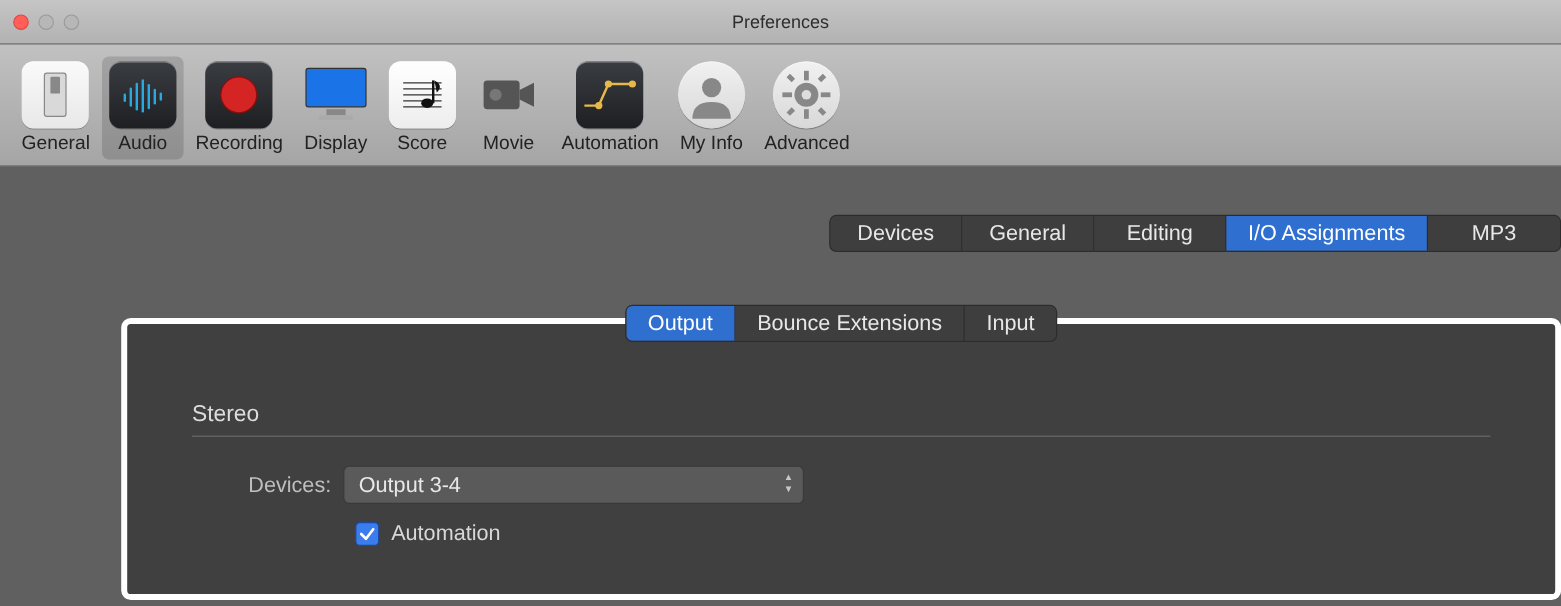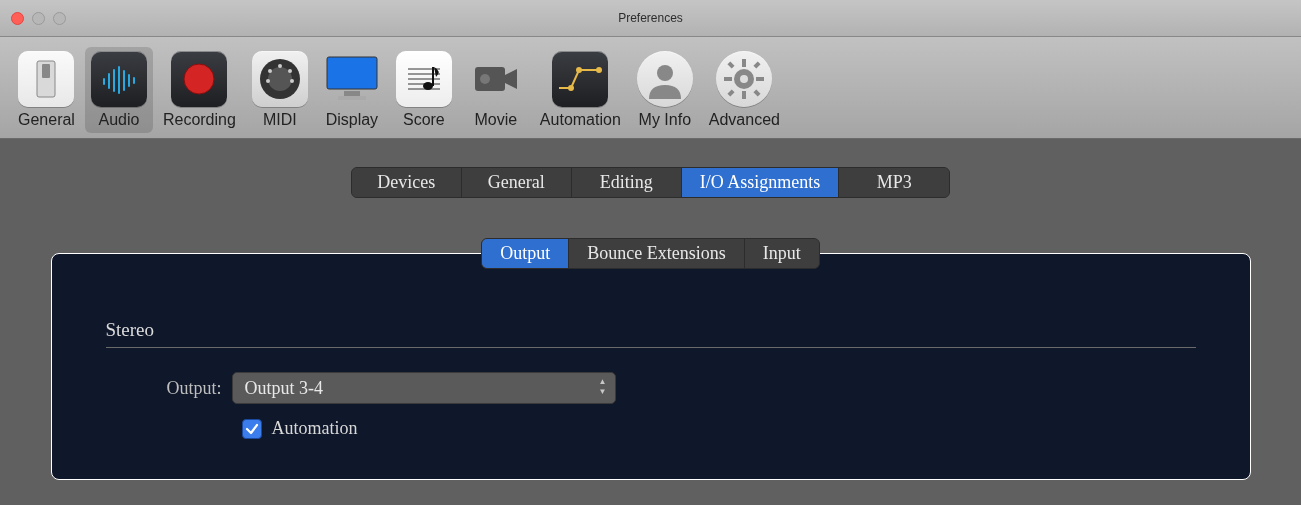--- a/index.html
+++ b/index.html
@@ -27,21 +27,21 @@
   .traffic-light {
     width: 13px; height: 13px; border-radius: 50%;
   }
   .tl-close { background: #ff5f57; border: 0.5px solid #e24640; }
   .tl-min   { background: #b7b7b7; border: 0.5px solid #9a9a9a; }
   .tl-max   { background: #b7b7b7; border: 0.5px solid #9a9a9a; }
   .titlebar-title {
     position: absolute;
     left: 0; right: 0;
     text-align: center;
-    font-size: 12px;
+    font-size: 15px;
     color: #2d2d2d;
     pointer-events: none;
   }
   .toolbar {
     height: 102px;
     background: linear-gradient(#c2c1c2, #a5a5a5);
     display: flex;
     align-items: flex-start;
     padding: 10px 12px 0 12px;
     border-bottom: 1px solid #6b6b6b;
@@ -77,25 +77,24 @@
   .ti-midi    { background: linear-gradient(#f1f1f1,#cfcfcf); }
   .ti-display { background: linear-gradient(#fafafa,#e8e8e8); }
   .ti-score   { background: linear-gradient(#ffffff,#ededed); }
   .ti-movie   { background: linear-gradient(#fafafa,#e8e8e8); }
   .ti-auto    { background: linear-gradient(#3a3d42,#1e1f22); }
   .ti-surf    { background: linear-gradient(#fafafa,#e8e8e8); }
   .ti-info    { background: linear-gradient(#f1f1f1,#d8d8d8); border-radius:50%; }
   .ti-adv     { background: linear-gradient(#f1f1f1,#d8d8d8); border-radius:50%; }
 
   .content {
-    padding-top: 28px;
+    padding-top: 40px;
     display: flex;
     flex-direction: column;
-    align-items: center;
-    font-family: Liberation Serif, serif;
+    align-items: flex-end;
   }
 
   .seg {
     display: flex;
     border: 1px solid #2c2c2c;
     border-radius: 6px;
     overflow: hidden;
     background: #3e3e3e;
   }
   .seg-btn {
@@ -108,22 +107,22 @@
   }
   .seg-btn:last-child { border-right: none; }
   .seg-btn.active {
     background: #2f6fd0;
     color: #ffffff;
   }
   .seg.main .seg-btn { min-width: 110px; text-align: center; }
   .panel {
     margin-top: 55px;
     width: 1200px;
-    background: #0f172a;
-    border: 1px solid #ffffff;
+    background: #404040;
+    border: 5px solid #ffffff;
     border-radius: 8px;
     padding: 0 54px 40px 54px;
   }
   .seg.sub {
     position: relative;
     top: -16px;
     margin: 0 auto;
     width: fit-content;
   }
   .section-title {
@@ -228,36 +227,20 @@
   <div class="tool-item">
     <div class="tool-icon ti-record">
       <svg width="40" height="40">
           <circle cx="20" cy="20" r="15" fill="#d42424"></circle>
           <circle cx="20" cy="20" r="15" fill="none" stroke="#8a0e0e" stroke-width="1"></circle>
         </svg>
     </div>
     <div class="tool-label">Recording</div>
   </div>
 
-  <div class="tool-item">
-    <div class="tool-icon ti-midi">
-      <svg width="44" height="44" viewBox="0 0 44 44">
-          <circle cx="22" cy="22" r="20" fill="#333"></circle>
-          <circle cx="22" cy="22" r="12" fill="#555"></circle>
-        <g fill="#ccc">
-            <circle cx="22" cy="9" r="2"></circle>
-            <circle cx="12" cy="14" r="2"></circle>
-            <circle cx="32" cy="14" r="2"></circle>
-            <circle cx="10" cy="24" r="2"></circle>
-            <circle cx="34" cy="24" r="2"></circle>
-          </g>
-      </svg>
-    </div>
-    <div class="tool-label">MIDI</div>
-  </div>
 
   <div class="tool-item">
     <div class="tool-icon ti-display" style="background:none; box-shadow:none;">
       <svg width="56" height="50" viewBox="0 0 56 50">
           <rect x="3" y="3" width="50" height="32" rx="2" fill="#1a74e8" stroke="#333"></rect>
           <rect x="20" y="37" width="16" height="5" fill="#888"></rect>
           <rect x="14" y="42" width="28" height="4" rx="1" fill="#aaa"></rect>
         </svg>
     </div>
     <div class="tool-label">Display</div>
@@ -354,21 +337,21 @@
   <div class="panel">
     <div class="seg sub">
       <div class="seg-btn active">Output</div>
       <div class="seg-btn">Bounce Extensions</div>
       <div class="seg-btn">Input</div>
     </div>
 
     <div class="section-title">Stereo</div>
 
     <div class="form-row">
-      <div class="form-label">Output:</div>
+      <div class="form-label">Devices:</div>
       <div class="select">
         <span>Output 3-4</span>
         <span class="chevrons">
             <span>▲</span>
             <span>▼</span>
           </span>
       </div>
     </div>
 
     <div class="check-row">

